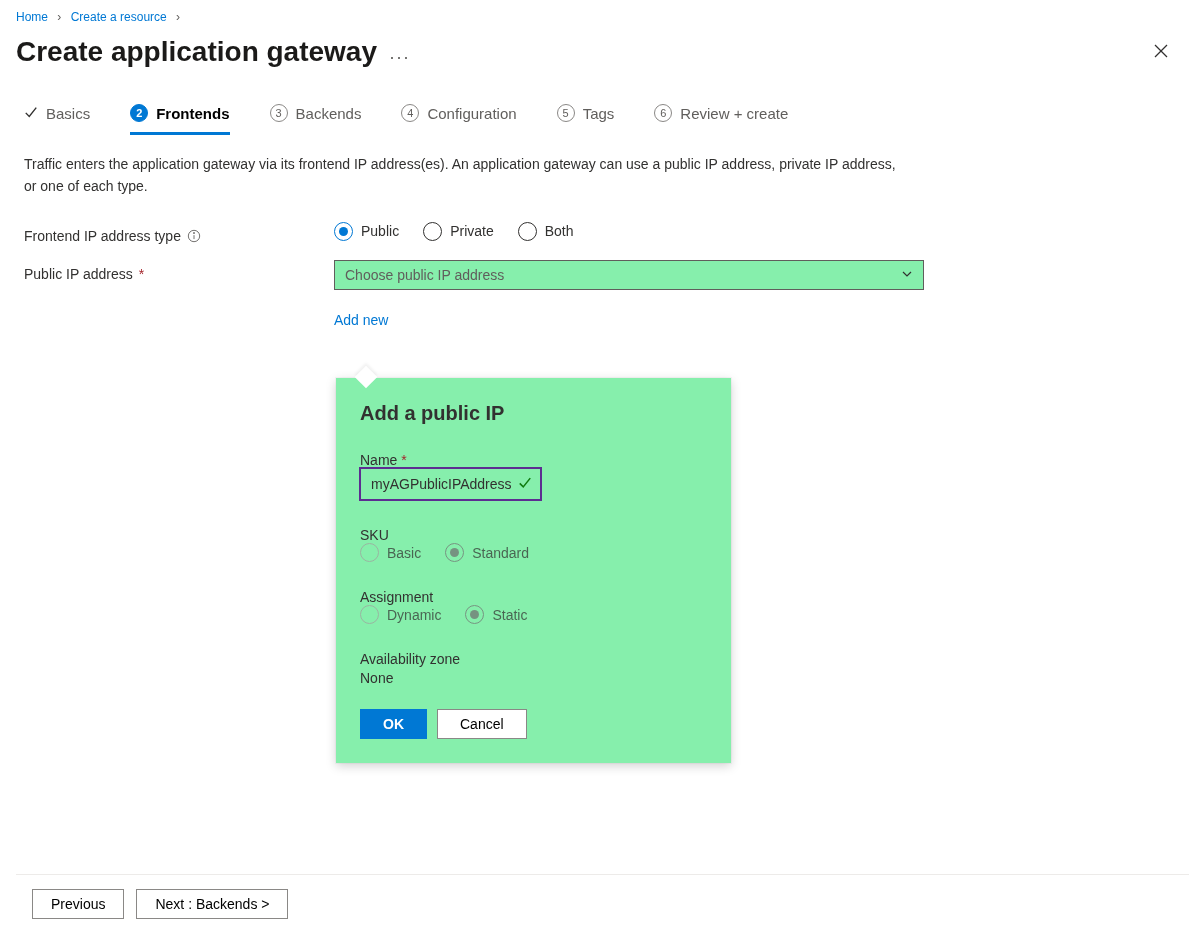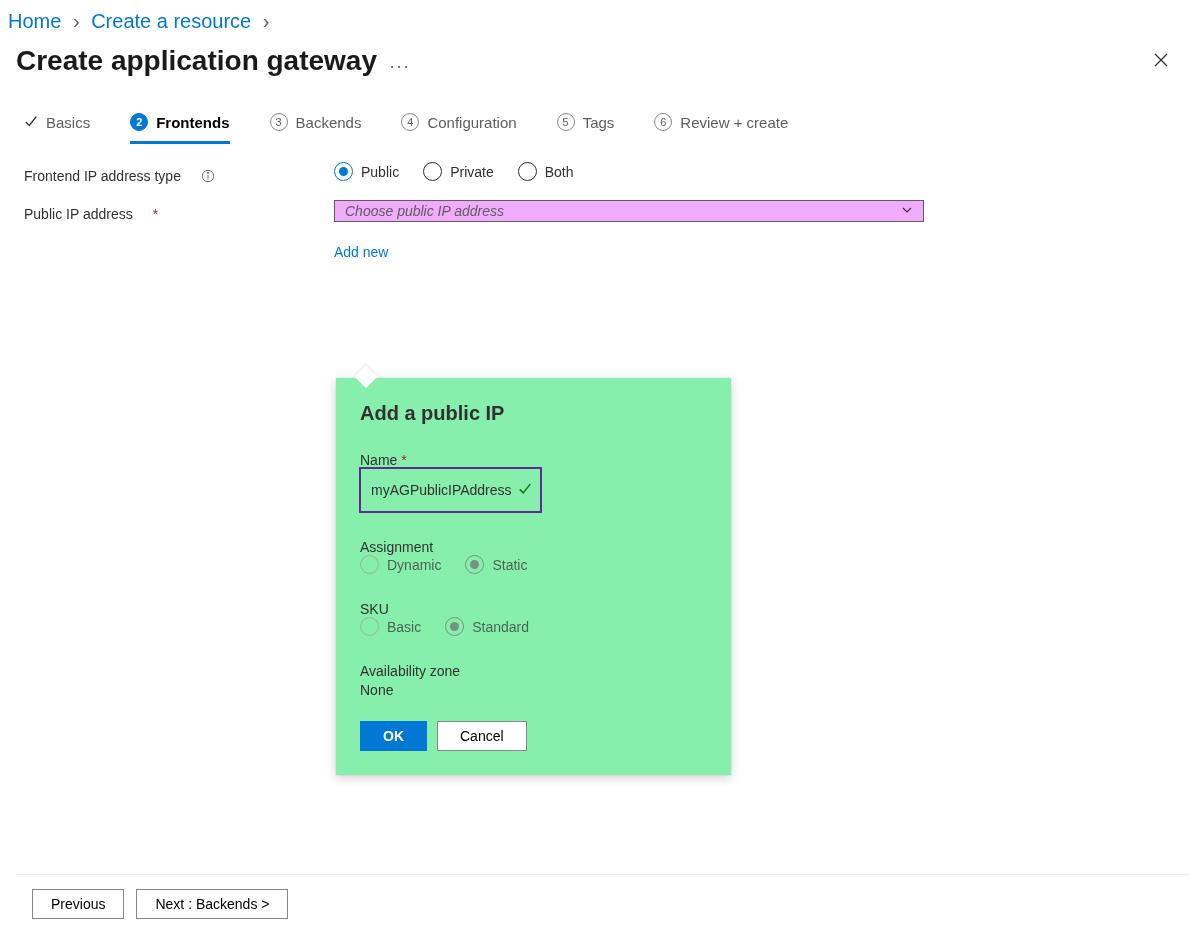--- a/index.html
+++ b/index.html
@@ -1,18 +1,18 @@
 <!DOCTYPE html>
 <html><head>
   <meta charset="utf-8">
   <style>
     * { box-sizing: border-box; margin: 0; padding: 0; }
     body { font-family: 'Segoe UI', Arial, sans-serif; font-size: 14px; color: #323130; background: #fff; width: 1189px; height: 933px; position: relative; }
     
-    .breadcrumb { padding: 10px 8px 0; font-size: 20px; }
+    .breadcrumb { padding: 10px 16px 0; font-size: 12px; }
     .breadcrumb a { color: #0078d4; text-decoration: none; }
     .breadcrumb .sep { color: #605e5c; margin: 0 6px; }
     
     .header-row { display: flex; align-items: center; justify-content: space-between; padding: 12px 16px 20px; }
     .page-title { font-size: 28px; font-weight: 600; color: #1b1a19; }
     .title-wrap { display: flex; align-items: flex-end; gap: 12px; }
     .more-btn { background: none; border: none; cursor: pointer; color: #605e5c; font-size: 18px; letter-spacing: 1px; }
     .close-btn { background: none; border: none; cursor: pointer; padding: 4px; }
     .close-btn svg { width: 16px; height: 16px; stroke: #323130; stroke-width: 1.2; }
     
@@ -20,50 +20,50 @@
     .tab { display: flex; align-items: center; gap: 8px; padding-bottom: 10px; cursor: pointer; color: #605e5c; font-size: 15px; border-bottom: 3px solid transparent; }
     .tab.active { color: #000; font-weight: 600; border-bottom-color: #0078d4; }
     .tab .tick svg { width: 14px; height: 14px; }
     .tab .num { display: inline-flex; align-items: center; justify-content: center; width: 18px; height: 18px; border-radius: 50%; border: 1px solid #8a8886; font-size: 11px; color: #605e5c; }
     .tab.active .num { background: #0078d4; border-color: #0078d4; color: #fff; font-weight: 600; }
     
     .content { padding: 0 24px; }
     .intro { color: #323130; line-height: 1.6; margin-bottom: 24px; max-width: 880px; }
     
     .form-row { display: flex; align-items: flex-start; margin-bottom: 16px; }
-    .form-label { width: 310px; padding-top: 6px; display: flex; align-items: center; gap: 20px; }
+    .form-label { width: 310px; padding-top: 6px; display: flex; align-items: center; gap: 6px; }
     .form-label .req { color: #a4262c; }
     .info-icon { display: inline-flex; }
     .info-icon svg { width: 14px; height: 14px; }
     
     .form-control { flex: 1; max-width: 590px; }
     .radio-group { display: flex; gap: 24px; align-items: flex-end; }
     .radio-item { display: flex; align-items: center; gap: 8px; cursor: pointer; }
     .radio-outer { width: 19px; height: 19px; border-radius: 50%; border: 1.5px solid #323130; display: flex; align-items: center; justify-content: center; }
     .radio-item.selected .radio-outer { border-color: #0078d4; }
     .radio-inner { width: 9px; height: 9px; border-radius: 50%; background: #0078d4; display: none; }
     .radio-item.selected .radio-inner { display: block; }
     .radio-item.disabled { cursor: default; opacity: 0.72; }
     .radio-item.disabled .radio-outer { border-color: #a19f9d; }
     .radio-item.disabled.selected .radio-inner { display: block; background: #717171; }
     .radio-item.disabled.selected .radio-outer { border-color: #717171; }
     
-    .dropdown { position: relative; border: 1px solid #605e5c; height: 22px; display: flex; align-items: center; padding: 0 10px; cursor: pointer; background: #f0abfc; justify-content: space-between; font-style: italic; }
+    .dropdown { position: relative; border: 1px solid #605e5c; height: 30px; display: flex; align-items: center; padding: 0 10px; cursor: pointer; background: #86efac; justify-content: space-between; }
     .dropdown .placeholder { color: #605e5c; }
     .dropdown .chev svg { width: 12px; height: 12px; }
     .add-link { color: #0078d4; text-decoration: none; font-size: 14px; display: inline-block; margin-top: 22px; }
     
     .popover { position: absolute; left: 336px; top: 378px; width: 395px; background: #86efac; box-shadow: 0 3px 10px rgba(0,0,0,0.18), 0 0 0 1px rgba(0,0,0,0.03); padding: 24px; }
     .popover::before { content: ''; position: absolute; top: -9px; left: 22px; width: 16px; height: 16px; background: #fff; transform: rotate(45deg); box-shadow: -2px -2px 3px rgba(0,0,0,0.06); }
     .pop-title { font-size: 20px; font-weight: 600; margin-bottom: 22px; }
     .pop-row { display: flex; margin-bottom: 22px; align-items: flex-start; flex-direction: column; }
     .pop-label { width: 125px; padding-top: 5px; }
     .pop-label .req { color: #a4262c; }
     .pop-control { flex: 1; }
-    .valid-input { position: relative; border: 1px solid #323130; outline: 2px solid #5c2e91; outline-offset: -1px; height: 44px; padding: 0 28px 0 10px; display: flex; align-items: center; }
+    .valid-input { position: relative; border: 1px solid #323130; outline: 2px solid #5c2e91; outline-offset: -1px; height: 32px; padding: 0 28px 0 10px; display: flex; align-items: center; }
     .valid-input .check { position: absolute; right: 8px; top: 50%; transform: translateY(-50%); }
     .valid-input .check svg { width: 14px; height: 14px; stroke: #107c10; stroke-width: 1.8; fill: none; }
     .static-val { padding-top: 3px; }
     
     .pop-actions { display: flex; gap: 10px; margin-top: 23px; }
     .btn { height: 30px; padding: 0 22px; font-size: 14px; cursor: pointer; border: 1px solid #8a8886; background: #fff; }
     .btn.primary { background: #0078d4; border-color: #0078d4; color: #fff; font-weight: 600; }
     
     .footer { position: absolute; bottom: 0; left: 16px; right: 0; border-top: 1px solid #edebe9; padding: 14px 16px; display: flex; gap: 12px; }
     .footer .btn { padding: 0 18px; }
@@ -116,20 +116,21 @@
     <span class="num">5</span>
     <span>Tags</span>
   </div>
   <div class="tab">
     <span class="num">6</span>
     <span>Review + create</span>
   </div>
 </div>
 
 <div class="content">
+  <p class="intro">Traffic enters the application gateway via its frontend IP address(es). An application gateway can use a public IP address, private IP address, or one of each type.</p>
 
   <div class="form-row">
     <div class="form-label">
       <span>Frontend IP address type</span>
       <span class="info-icon">
           <svg viewBox="0 0 16 16" fill="none" stroke="#605e5c" stroke-width="1">
             <circle cx="8" cy="8" r="6.5"></circle>
             <line x1="8" y1="7" x2="8" y2="11.5"></line>
             <circle cx="8" cy="4.6" r="0.6" fill="#605e5c"></circle>
           </svg>
@@ -181,54 +182,54 @@
     <div class="pop-control">
       <div class="valid-input">
         <span>myAGPublicIPAddress</span>
         <span class="check"><svg viewBox="0 0 16 16">
               <polyline points="2,9 6,13 14,3"></polyline>
             </svg></span>
       </div>
     </div>
   </div>
   <div class="pop-row">
+    <div class="pop-label">SKU</div>
+    <div class="pop-control">
+      <div class="radio-group">
+        <div class="radio-item disabled">
+          <span class="radio-outer"></span>
+          <span>Basic</span>
+        </div>
+        <div class="radio-item disabled selected">
+          <span class="radio-outer">
+              <span class="radio-inner"></span>
+            </span>
+          <span>Standard</span>
+        </div>
+      </div>
+    </div>
+  </div>
+  <div class="pop-row">
     <div class="pop-label">Assignment</div>
     <div class="pop-control">
       <div class="radio-group">
         <div class="radio-item disabled">
           <span class="radio-outer"></span>
           <span>Dynamic</span>
         </div>
         <div class="radio-item disabled selected">
           <span class="radio-outer">
               <span class="radio-inner"></span>
             </span>
           <span>Static</span>
         </div>
       </div>
     </div>
   </div>
   <div class="pop-row">
-    <div class="pop-label">SKU</div>
-    <div class="pop-control">
-      <div class="radio-group">
-        <div class="radio-item disabled">
-          <span class="radio-outer"></span>
-          <span>Basic</span>
-        </div>
-        <div class="radio-item disabled selected">
-          <span class="radio-outer">
-              <span class="radio-inner"></span>
-            </span>
-          <span>Standard</span>
-        </div>
-      </div>
-    </div>
-  </div>
-  <div class="pop-row">
     <div class="pop-label">Availability zone</div>
     <div class="pop-control static-val">None</div>
   </div>
   <div class="pop-actions">
     <button class="btn primary">OK</button>
     <button class="btn">Cancel</button>
   </div>
 </div>
 
 <div class="footer">

